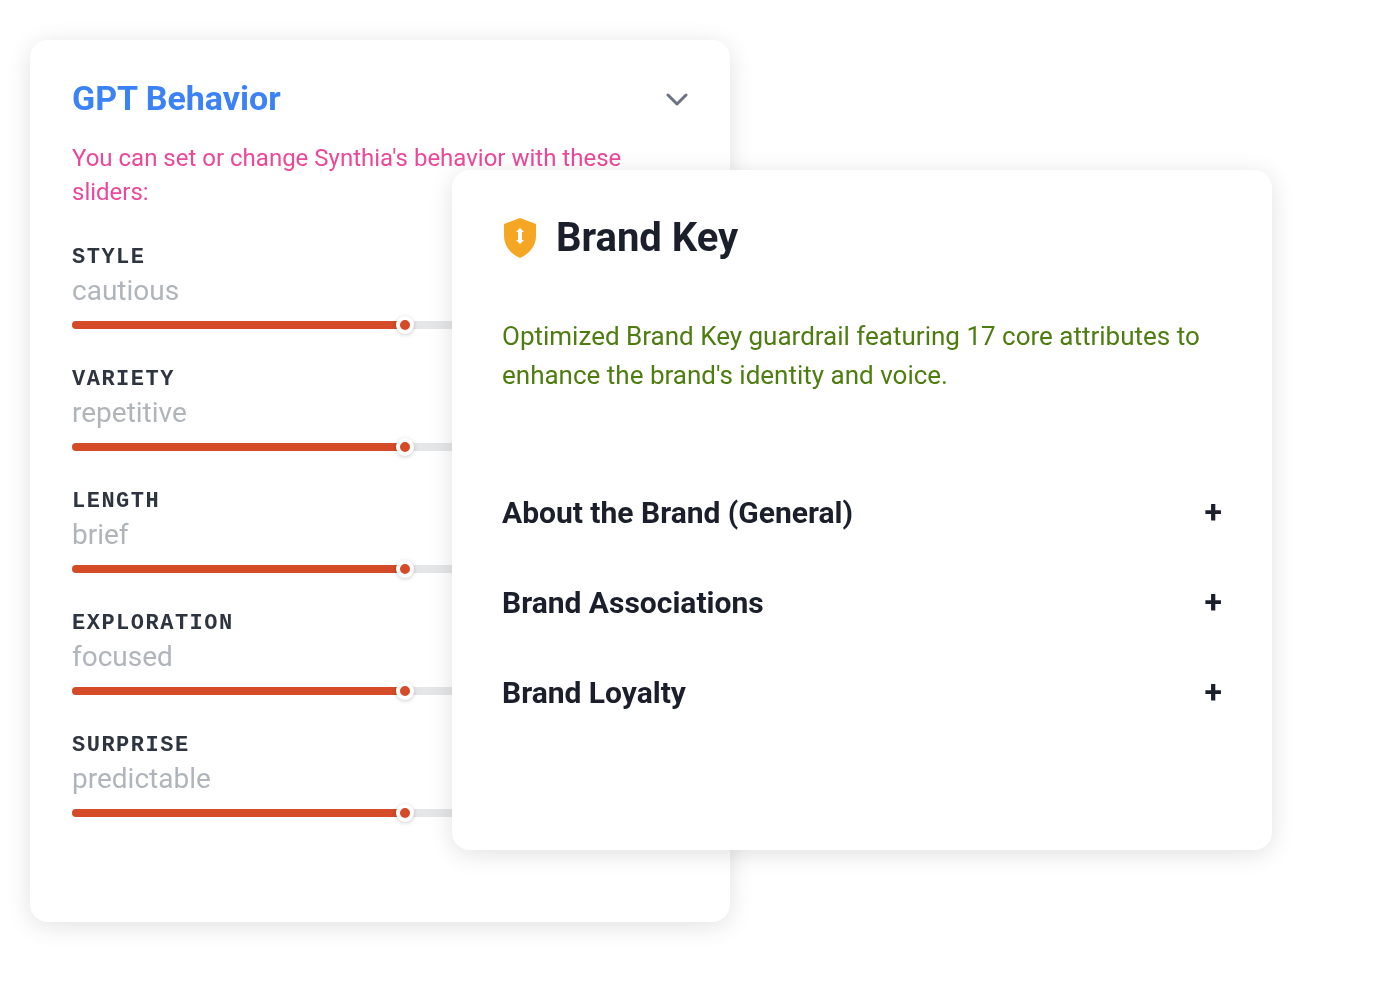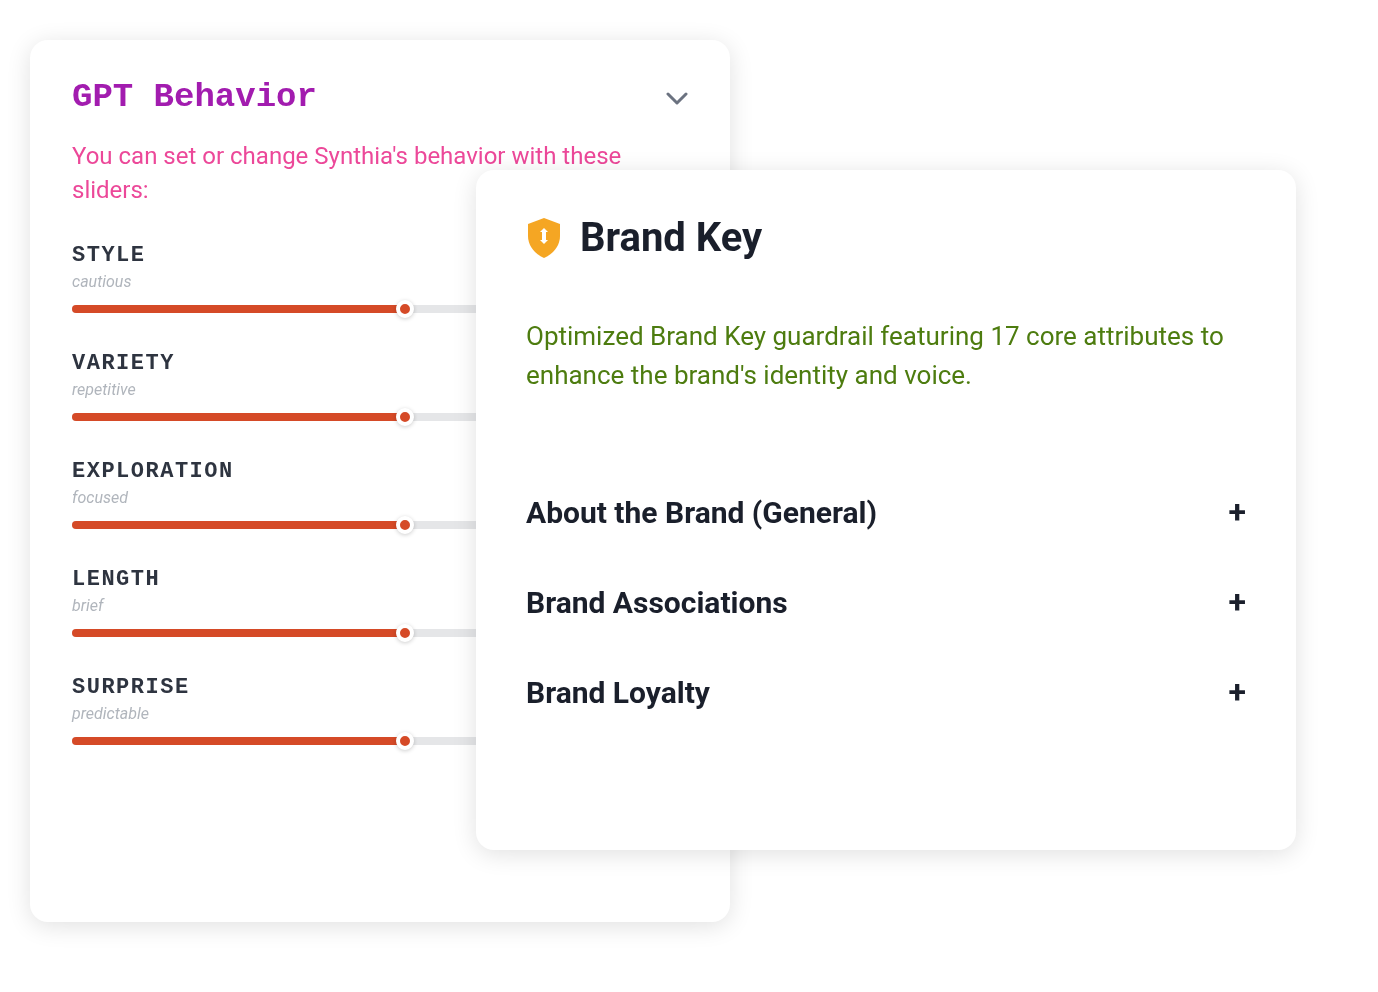--- a/index.html
+++ b/index.html
@@ -30,22 +30,21 @@
     }
     .behavior-header {
       display: flex;
       justify-content: space-between;
       align-items: center;
       margin-bottom: 24px;
     }
     .behavior-title {
       font-size: 34px;
       font-weight: 700;
-      color: #a21caf;
-      font-family: Liberation Mono, monospace;
+      color: #3b82f6;
     }
     .chevron {
       font-size: 26px;
       color: #6b7280;
       cursor: pointer;
     }
     .behavior-desc {
       font-size: 24px;
       color: #ec4899;
       line-height: 1.4;
@@ -56,24 +55,23 @@
     }
     .slider-label {
       font-size: 22px;
       font-weight: 600;
       color: #2e3440;
       letter-spacing: 1.5px;
       margin-bottom: 4px;
       font-family: Liberation Mono, monospace;
     }
     .slider-value {
-      font-size: 16px;
+      font-size: 28px;
       color: #b0b5bc;
       margin-bottom: 14px;
-      font-style: italic;
     }
     .slider-right-value {
       font-size: 24px;
       color: #b0b5bc;
       position: absolute;
       right: 0;
       top: -38px;
     }
     .slider-track {
       position: relative;
@@ -95,21 +93,21 @@
       top: 50%;
       width: 18px;
       height: 18px;
       background: #d54a27;
       border: 4px solid #fff;
       border-radius: 50%;
       transform: translate(-50%, -50%);
       box-shadow: 0 1px 4px rgba(0,0,0,0.2);
     }
     .brand-card {
-      left: 476px;
+      left: 452px;
       top: 170px;
       width: 820px;
       height: 680px;
       padding: 44px 50px;
       z-index: 10;
     }
     .brand-header {
       display: flex;
       align-items: center;
       gap: 18px;
@@ -182,33 +180,33 @@
         <div class="slider-label">VARIETY</div>
         <div style="position: relative;">
           <div class="slider-value">repetitive</div>
         </div>
         <div class="slider-track">
           <div class="slider-fill" style="width: 54%;"></div>
           <div class="slider-thumb" style="left: 54%;"></div>
         </div>
       </div>
       <div class="slider-block">
+        <div class="slider-label">LENGTH</div>
+        <div style="position: relative;">
+          <div class="slider-value">brief</div>
+        </div>
+        <div class="slider-track">
+          <div class="slider-fill" style="width: 54%;"></div>
+          <div class="slider-thumb" style="left: 54%;"></div>
+        </div>
+      </div>
+      <div class="slider-block">
         <div class="slider-label">EXPLORATION</div>
         <div style="position: relative;">
           <div class="slider-value">focused</div>
-        </div>
-        <div class="slider-track">
-          <div class="slider-fill" style="width: 54%;"></div>
-          <div class="slider-thumb" style="left: 54%;"></div>
-        </div>
-      </div>
-      <div class="slider-block">
-        <div class="slider-label">LENGTH</div>
-        <div style="position: relative;">
-          <div class="slider-value">brief</div>
         </div>
         <div class="slider-track">
           <div class="slider-fill" style="width: 54%;"></div>
           <div class="slider-thumb" style="left: 54%;"></div>
         </div>
       </div>
       <div class="slider-block">
         <div class="slider-label">SURPRISE</div>
         <div style="position: relative;">
           <div class="slider-value">predictable</div>

